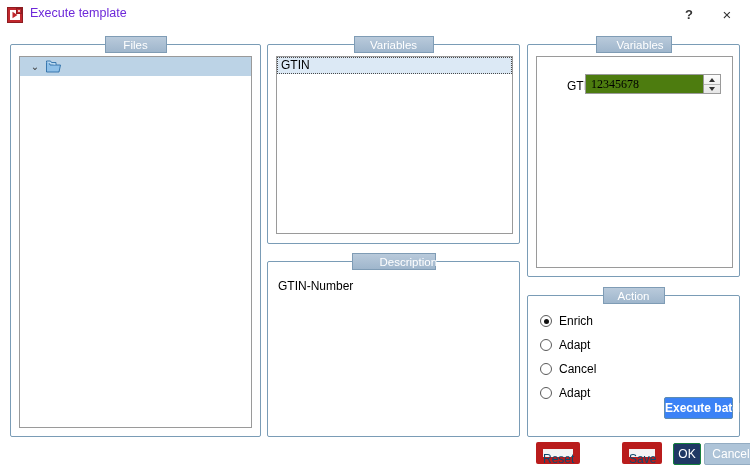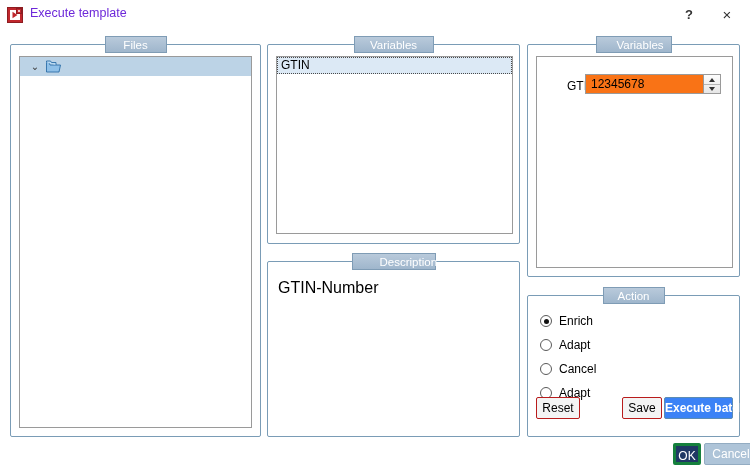--- a/index.html
+++ b/index.html
@@ -142,42 +142,43 @@
     outline: 1px dotted #4a4a4a;
     outline-offset: -1px;
   }
 
   
   #description-group { left: 267px; top: 261px; width: 253px; height: 176px; }
   #description-title { left: 50%; transform: translateX(-50%); width: 84px; padding-left: 27px; }
   #description-text {
     position: absolute;
     left: 10px; top: 17px;
-    font-size: 16px;
+    font-size: 12px;
     white-space: nowrap;
   }
 
   
   #variables-group { left: 527px; top: 44px; width: 213px; height: 233px; }
   #variables-title { left: 50%; transform: translateX(-50%); width: 76px; padding-left: 20px; }
   #variables-box { left: 8px; top: 11px; width: 197px; height: 212px; }
 
   .var-label {
     position: absolute;
     left: 12px; top: 22px;
     font-size: 12px;
     margin-left: 18px;
   }
   .spinner {
     position: absolute;
     left: 48px; top: 17px;
     width: 136px; height: 20px;
     border: 1px solid #9a9a9a;
-    background: #f97316;
-    box-sizing: border-box;
+    background: #4d7c0f;
+    box-sizing: border-box;
+    font-family: Liberation Serif, serif;
   }
   .spinner-value {
     position: absolute;
     left: 5px; top: 0;
     height: 18px; line-height: 18px;
     font-size: 12px;
   }
   .spin-btns {
     position: absolute;
     right: 0; top: 0;
@@ -246,41 +247,42 @@
     text-align: center;
     font-size: 12px;
     box-sizing: border-box;
     border: 1px solid #9aa8b5;
     border-radius: 2px;
     white-space: nowrap;
     cursor: default;
   }
   .btn-disabled {
     background: #f4f4f4;
-    border: 1px solid #b91c1c;
-    color: #000000;
+    border: 7px solid #b91c1c;
+    color: #0c4a6e;
+    margin-top: 45px;
   }
   .btn-primary {
     background: #3b82f6;
     border: 1px solid #5c8cb3;
     color: #ffffff;
     font-weight: bold;
   }
 
   #reset-btn   { left: 8px;  top: 101px; width: 44px; }
   #save-btn    { left: 94px; top: 101px; width: 40px; }
   #execbatch-btn { left: 136px; top: 101px; width: 69px; }
 
   
   #ok-btn {
     position: absolute;
     left: 673px; top: 443px;
     width: 28px; height: 22px;
     background: #1f3864;
-    border: 3px solid #15803d;
+    border: 1px solid #15803d;
     color: #ffffff;
     border-radius: 2px;
     text-align: center;
     line-height: 20px;
     font-size: 12px;
     box-sizing: border-box;
     cursor: default;
   }
   #cancel-btn {
     position: absolute;

